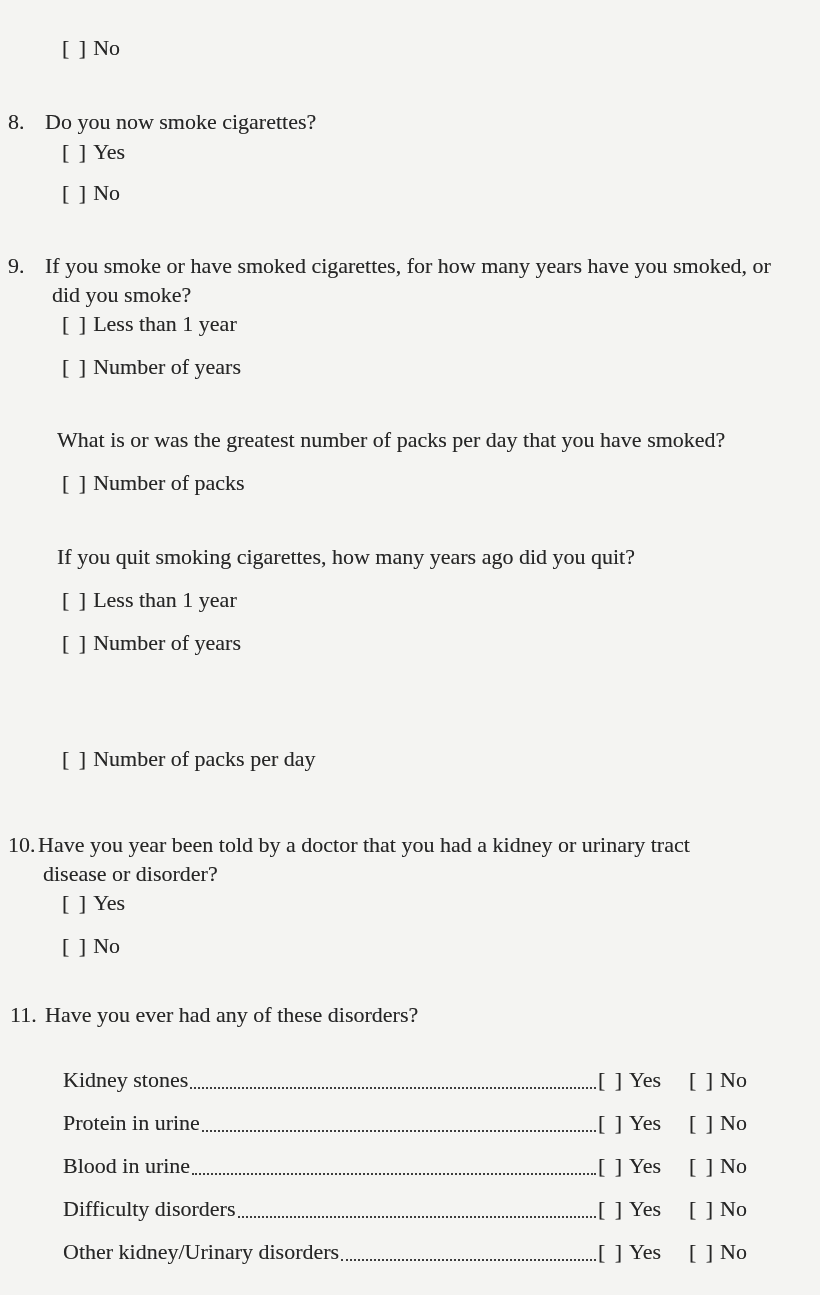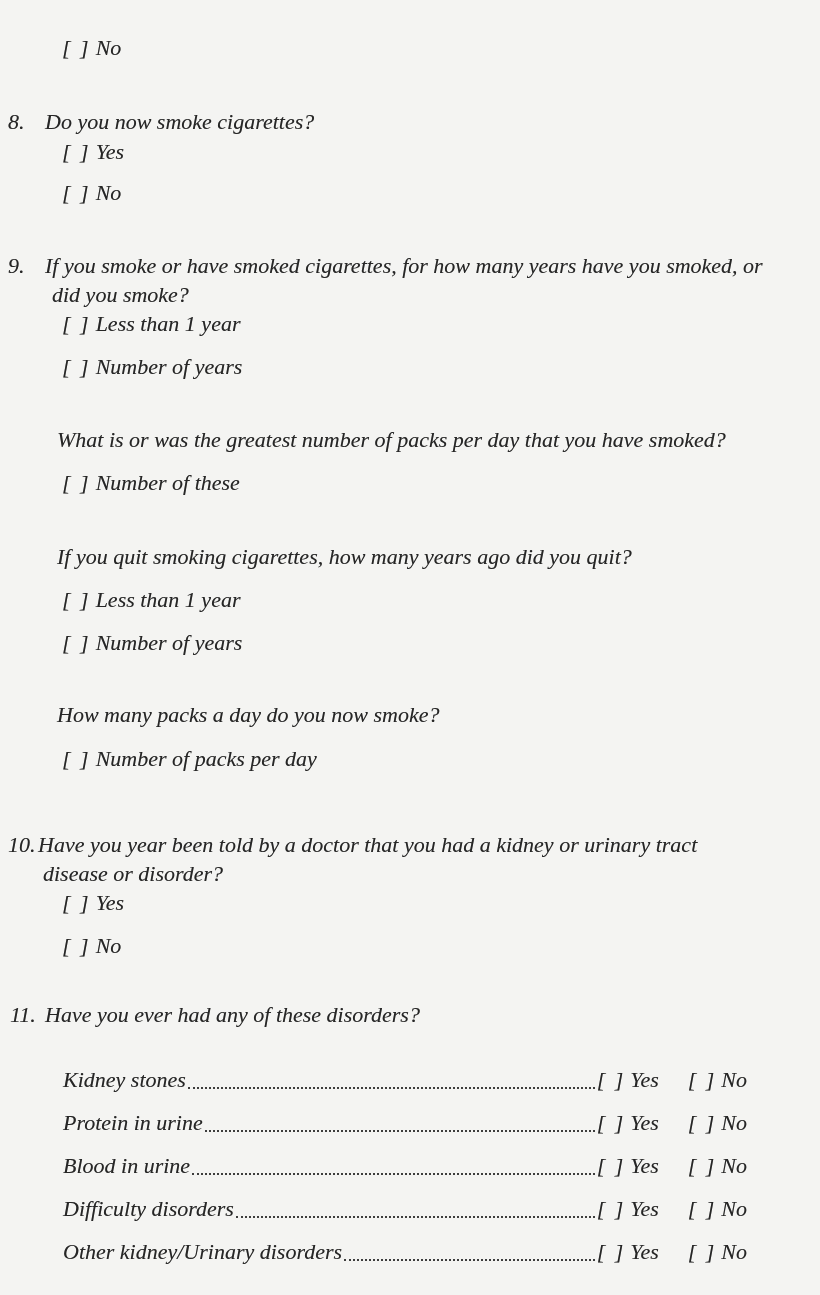--- a/index.html
+++ b/index.html
@@ -11,21 +11,20 @@
     position:relative;
     width:820px;
     height:1295px;
     margin:0 auto;
     background:#f4f4f2;
     color:#262626;
     font-size:22px;
     line-height:29px;
     overflow:hidden;
     text-shadow:0 0 0.5px rgba(40,40,40,0.35);
-    font-style:italic;
   }
   .abs{position:absolute;white-space:nowrap;}
   .box{
     letter-spacing:2px;
     margin-right:5px;
     cursor:pointer;
   }
   .qnum{font-size:22px;}
   
   .trow{
@@ -71,32 +70,31 @@
   <div class="abs" style="left:52px;top:280px">did you smoke?</div>
   <div class="abs" style="left:62px;top:309px">
     <span class="box">[ ]</span><span>Less than 1 year</span>
   </div>
   <div class="abs" style="left:62px;top:352px">
     <span class="box">[ ]</span><span>Number of years</span>
   </div>
 
   <div class="abs" style="left:57px;top:425px">What is or was the greatest number of packs per day that you have smoked?</div>
   <div class="abs" style="left:62px;top:468px">
-    <span class="box">[ ]</span><span>Number of these</span>
+    <span class="box">[ ]</span><span>Number of packs</span>
   </div>
 
   <div class="abs" style="left:57px;top:542px">If you quit smoking cigarettes, how many years ago did you quit?</div>
   <div class="abs" style="left:62px;top:585px">
     <span class="box">[ ]</span><span>Less than 1 year</span>
   </div>
   <div class="abs" style="left:62px;top:628px">
     <span class="box">[ ]</span><span>Number of years</span>
   </div>
 
-  <div class="abs" style="left:57px;top:700px">How many packs a day do you now smoke?</div>
   <div class="abs" style="left:62px;top:744px">
     <span class="box">[ ]</span><span>Number of packs per day</span>
   </div>
 
   <div class="abs qnum" style="left:8px;top:830px">10.</div>
   <div class="abs" style="left:38px;top:830px">Have you year been told by a doctor that you had a kidney or urinary tract</div>
   <div class="abs" style="left:43px;top:859px">disease or disorder?</div>
   <div class="abs" style="left:62px;top:888px">
     <span class="box">[ ]</span><span>Yes</span>
   </div>

